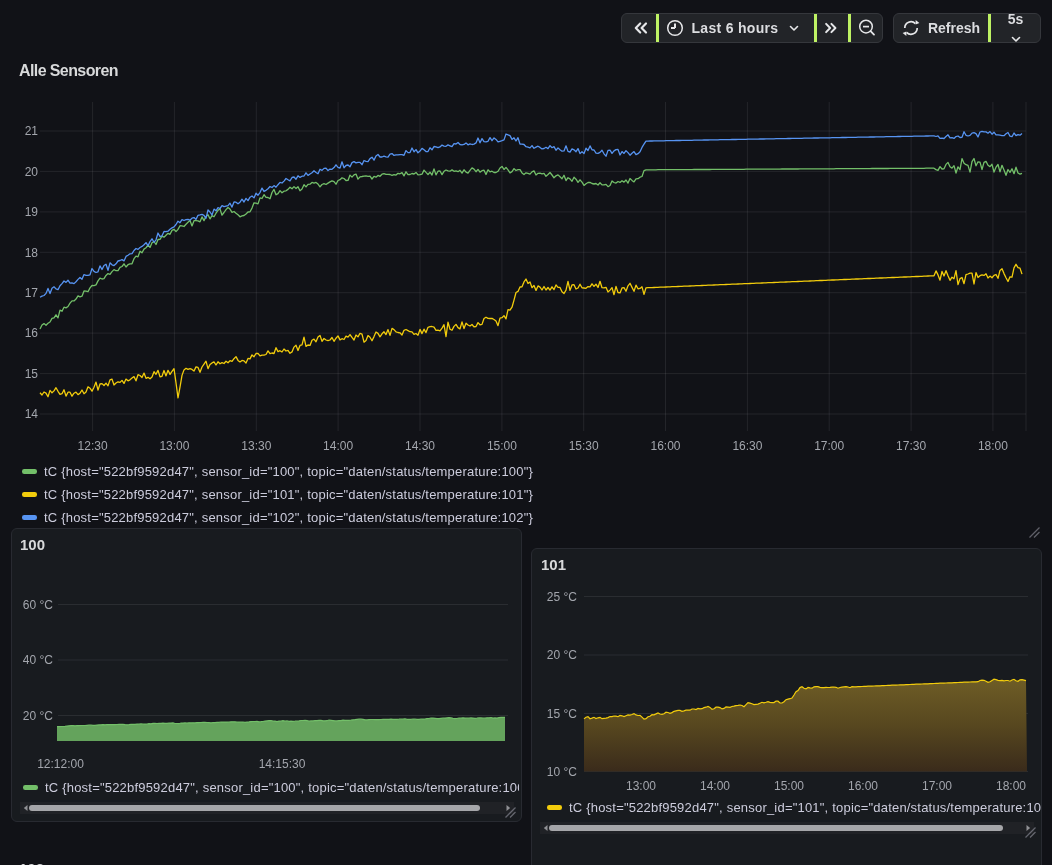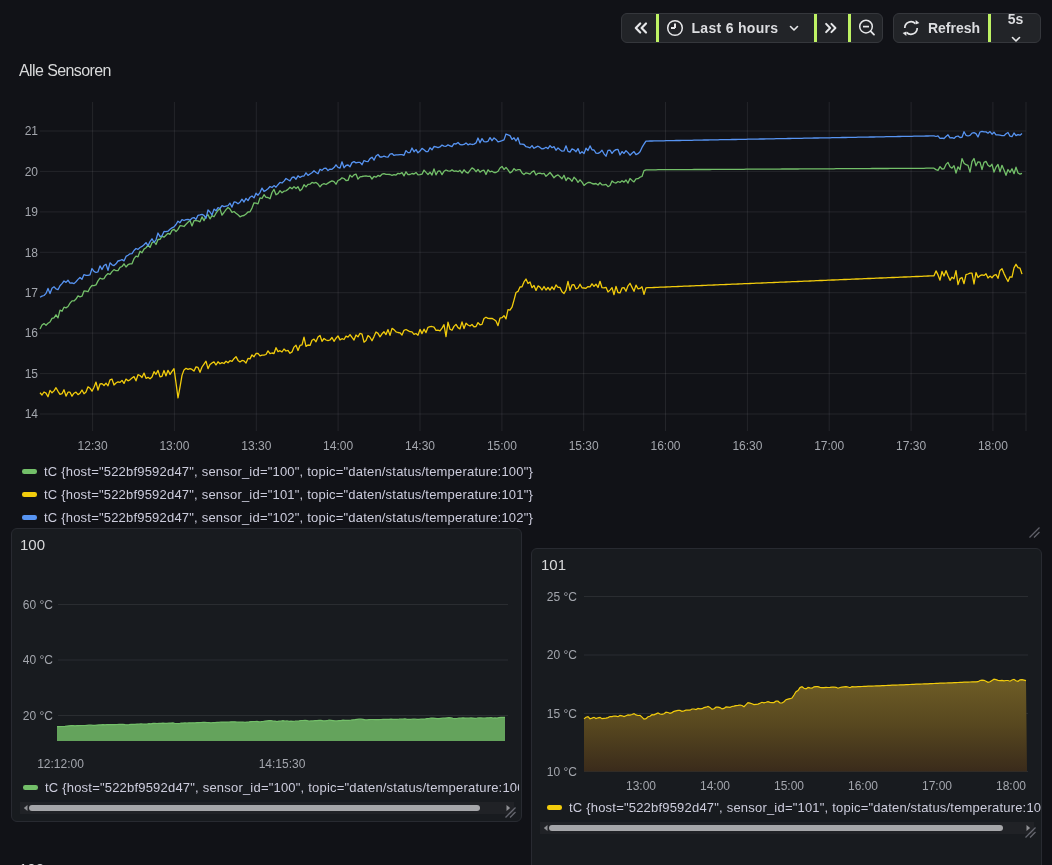--- a/index.html
+++ b/index.html
@@ -4,21 +4,21 @@
 * { margin:0; padding:0; box-sizing:border-box; }
 html,body { width:1052px; height:865px; background:#111217; overflow:hidden;
   font-family:"Liberation Sans", sans-serif; position:relative; }
 .abs { position:absolute; }
 .btn-group { position:absolute; top:13px; height:30px; display:flex; align-items:stretch;
   background:#222428; border:1px solid #35373c; border-radius:6px; }
 .btn { display:flex; align-items:center; justify-content:center; color:#dcdde0;
   font-size:14px; font-weight:600; }
 .btn + .btn { border-left:3px solid #bef264; }
 .panel { position:absolute; background:#181b1f; border:1px solid #282a31; border-radius:6px; overflow:hidden; }
-.ptitle { position:absolute; color:#d8d9da; font-size:15px; font-weight:400; }
+.ptitle { position:absolute; color:#d8d9da; font-size:15px; font-weight:700; }
 .legrow { position:absolute; display:flex; align-items:center; white-space:nowrap;
   color:#ccccdc; font-size:13px; letter-spacing:0.2px; }
 .legmark { display:inline-block; width:15px; height:4.5px; border-radius:2.2px; margin-right:7px; flex:none; }
 .sb { position:absolute; height:12px; background:#202226; display:flex; align-items:center; }
 .sb-thumb { position:absolute; height:6px; top:3px; background:#a5a6a9; border-radius:3px; }
 .sb-ar { position:absolute; top:2px; display:flex; }
 </style></head>
 <body>
 
 <div class="btn-group" style="left:621px; width:262px;">

